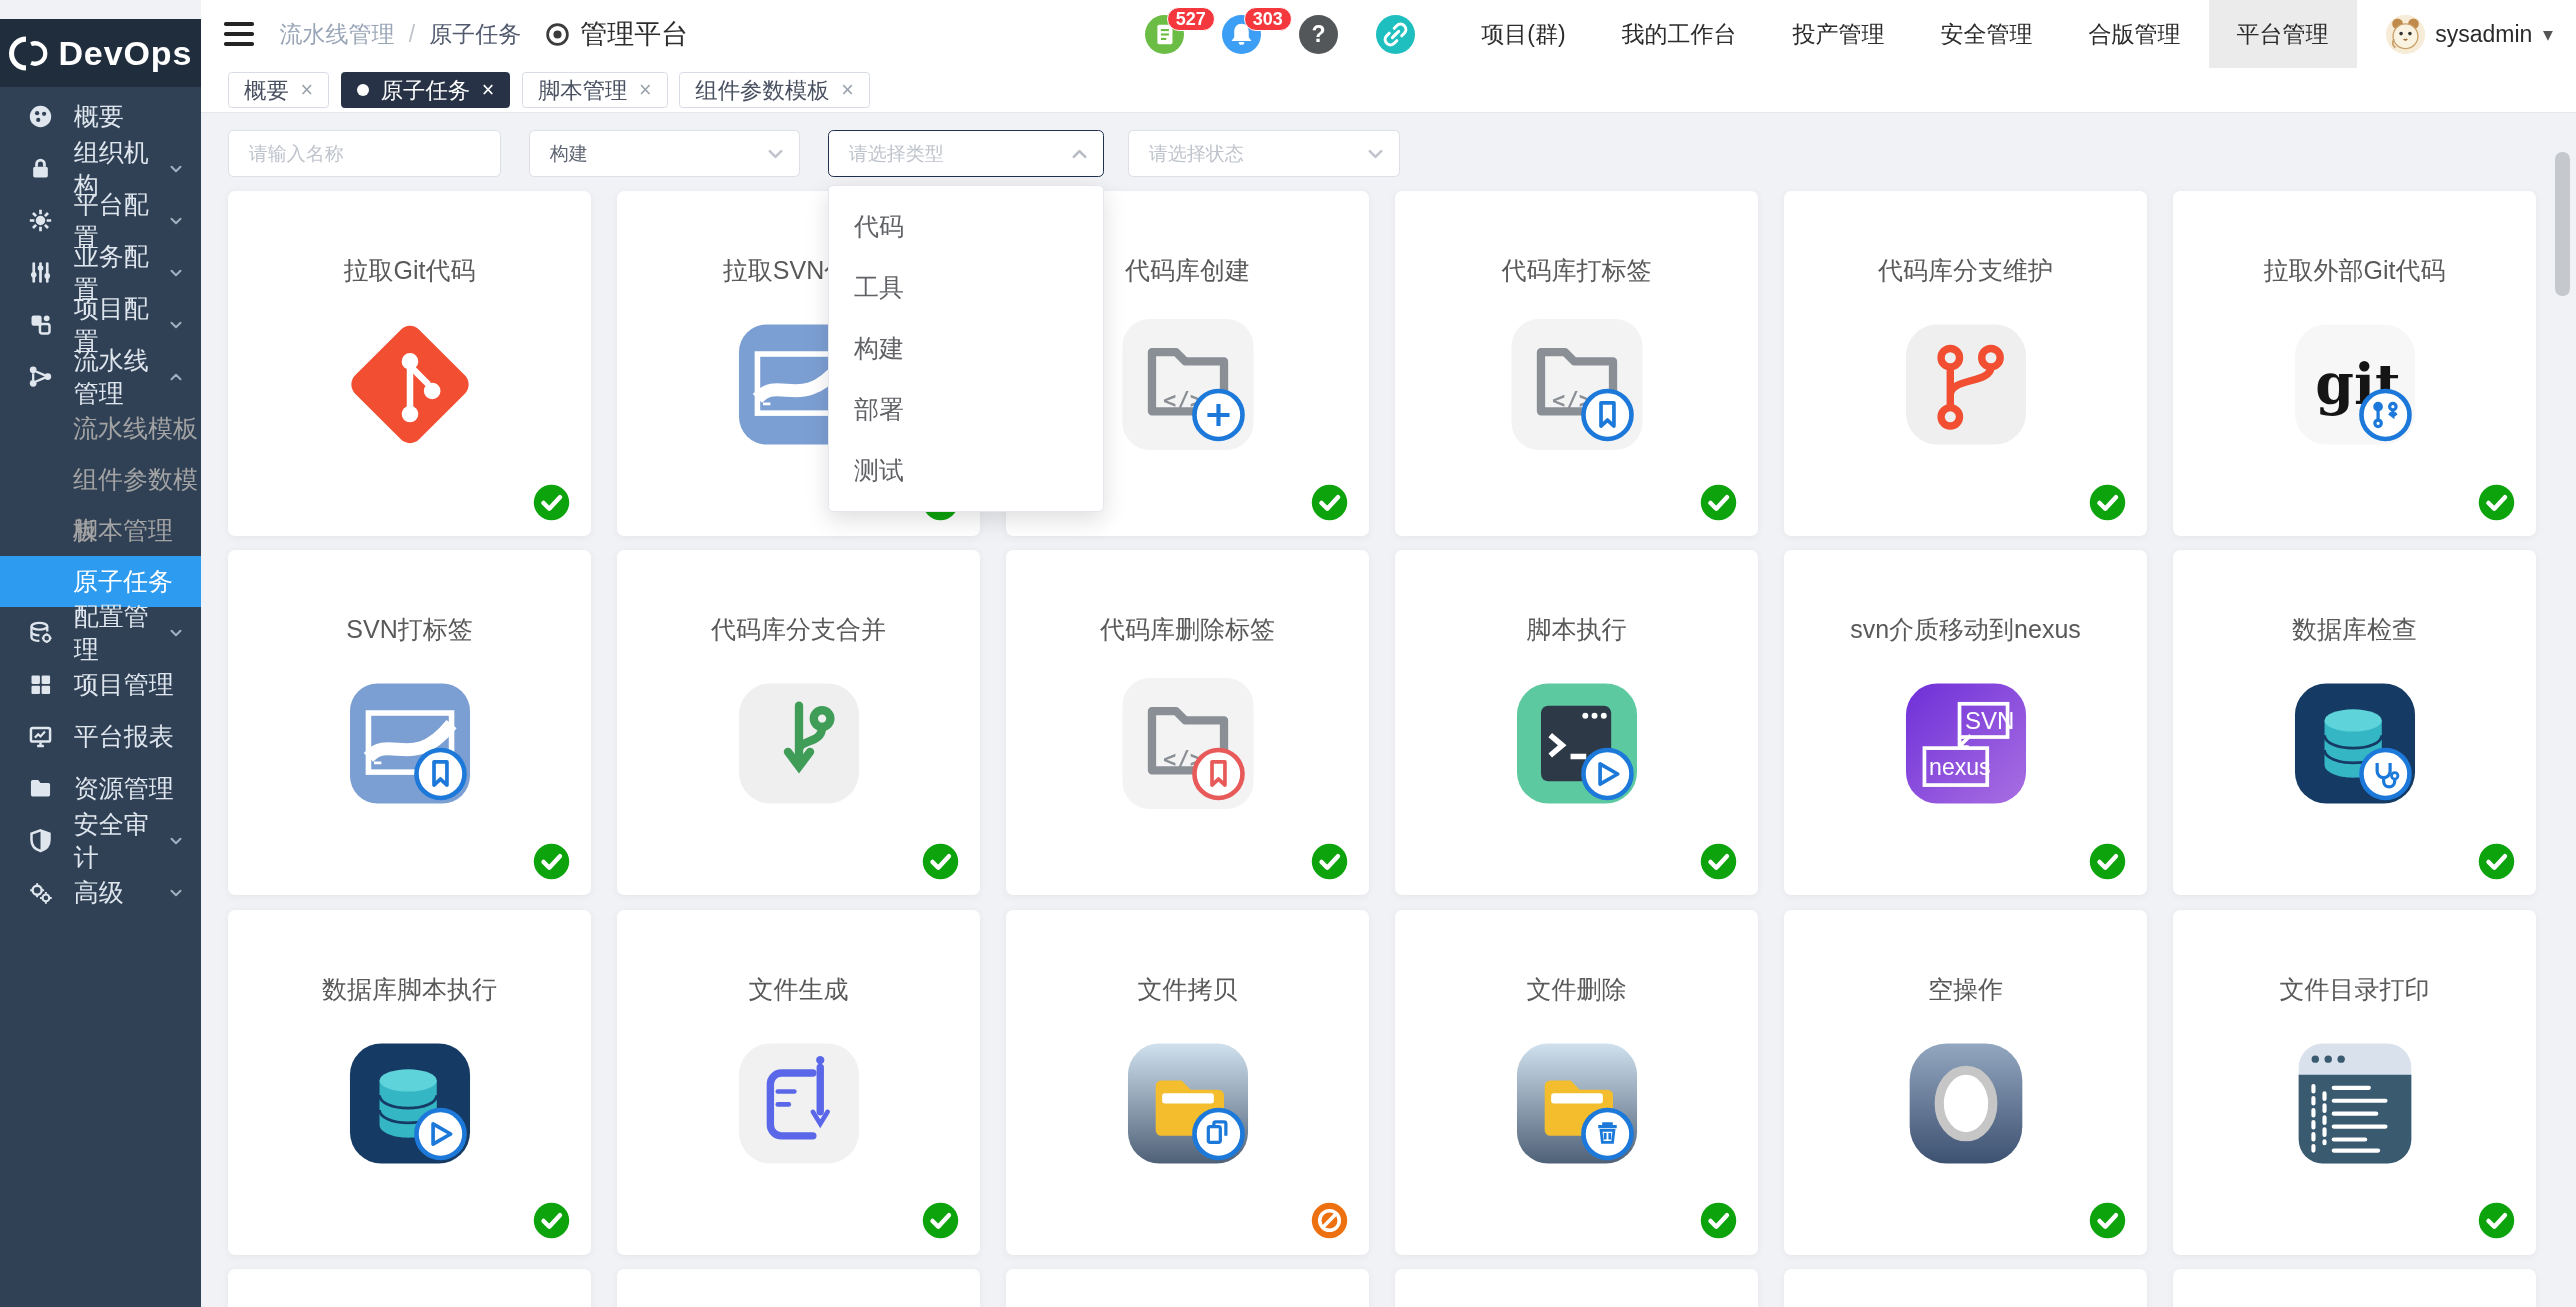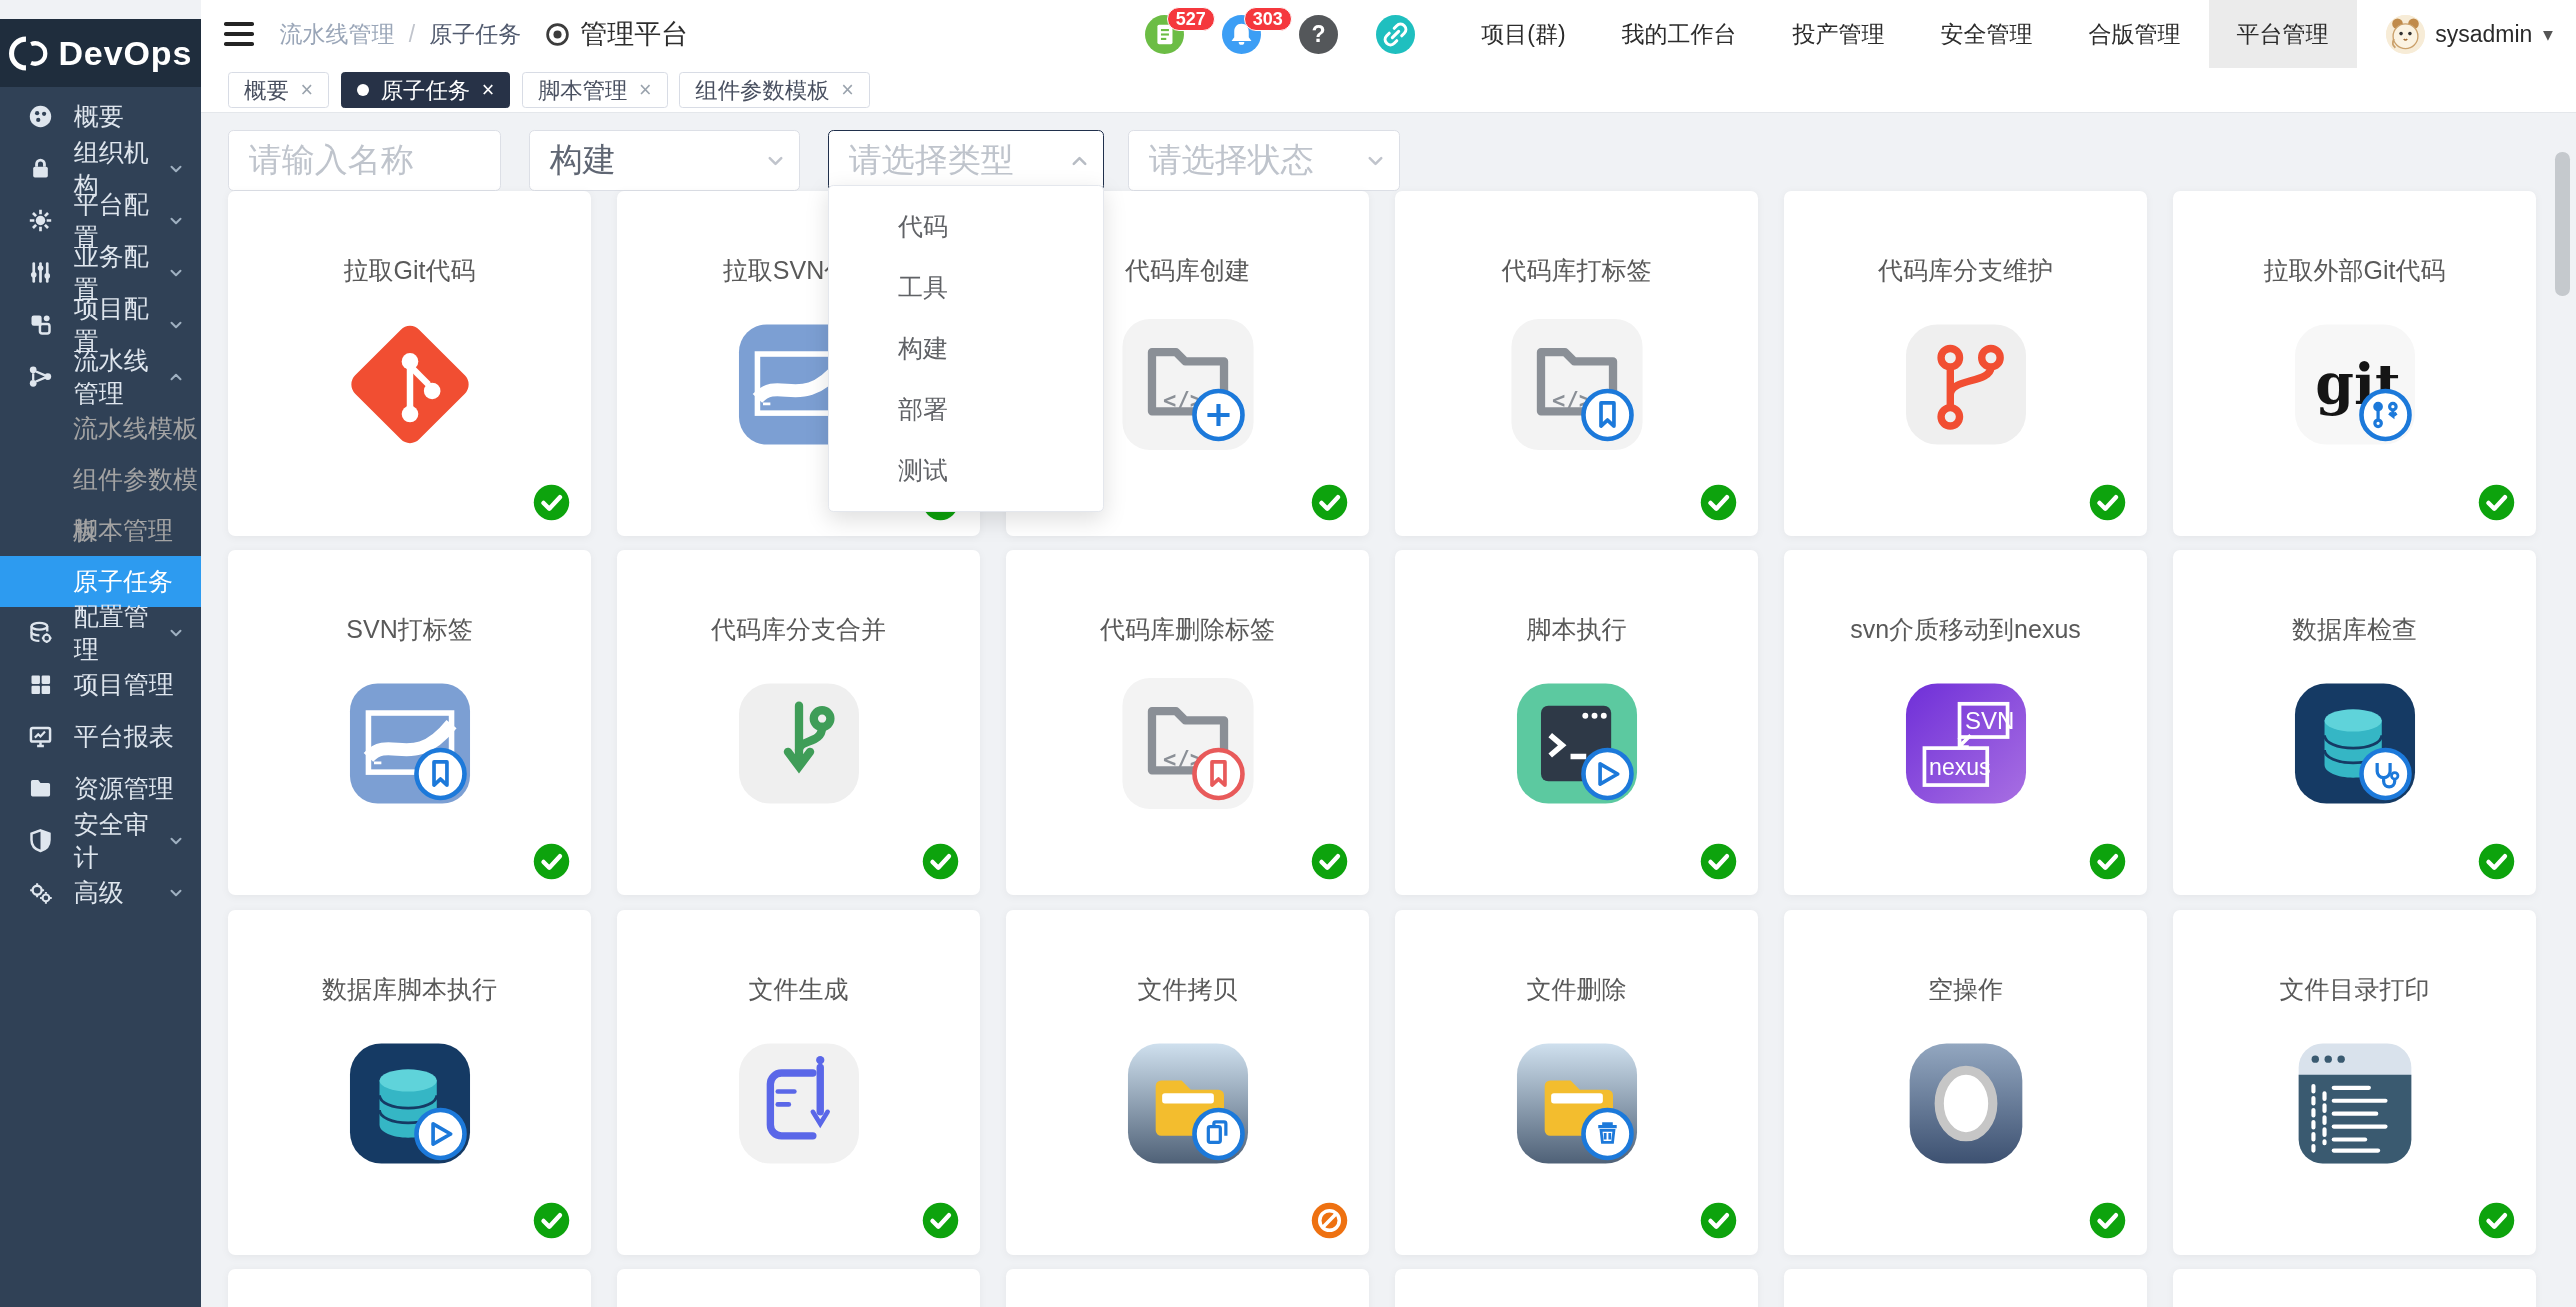--- a/index.html
+++ b/index.html
@@ -40,31 +40,31 @@
   .tabstrip{position:absolute;left:201px;top:68px;right:0;height:45px;background:#fff;border-bottom:0.9px solid #e4e7eb;display:flex;align-items:center;padding-left:27px;z-index:20;}
   .chip{display:inline-flex;align-items:center;height:36px;padding:0 15px;margin-right:11.6px;background:#fff;border:0.9px solid #d8dce5;border-radius:3.6px;font-size:22.4px;color:#495060;gap:11.6px;cursor:pointer;white-space:nowrap;}
   .chip .dot{width:12.5px;height:12.5px;border-radius:50%;background:#fff;display:none;}
   .chip.active{background:#273247;border-color:#273247;color:#fff;}
   .chip.active .dot{display:inline-block;}
   .chip .x{font-size:21.5px;color:#9aa3ad;cursor:pointer;}
   .chip.active .x{color:#fff;}
 
   
   .content{position:absolute;left:201px;top:113px;right:0;bottom:0;background:#f0f2f5;overflow:hidden;}
-  .fctrl{position:absolute;top:17px;height:61px;background:#fff;border:0.9px solid #dcdfe6;border-radius:5.4px;display:flex;align-items:center;padding:0 19.7px;font-size:33px;color:#5f6673;cursor:pointer;}
+  .fctrl{position:absolute;top:17px;height:47px;background:#fff;border:0.9px solid #dcdfe6;border-radius:5.4px;display:flex;align-items:center;padding:0 19.7px;font-size:19px;color:#5f6673;cursor:pointer;}
   .fctrl .ph{color:#bfc4cc;}
   .fctrl.focused{border:1.8px solid #20304c;}
   .fctrl .chev{position:absolute;right:12.5px;top:50%;transform:translateY(-50%);display:flex;}
   #f-name{left:27px;width:273px;}
   #f-build{left:328px;width:271px;}
   #f-type{left:627px;width:276px;}
   #f-status{left:927px;width:272px;}
 
   .dropdown{position:absolute;left:627px;top:72px;width:276px;background:#fff;border:0.9px solid #e4e7ed;border-radius:5.4px;box-shadow:0 7.2px 23px rgba(0,0,0,.13);padding:9.8px 0;z-index:60;}
-  .dd-item{height:61px;line-height:61px;padding-left:25px;font-size:25px;color:#606266;cursor:pointer;margin-left:44px;}
+  .dd-item{height:61px;line-height:61px;padding-left:25px;font-size:25px;color:#606266;cursor:pointer;}
 
   .grid{position:absolute;left:27px;top:78px;display:grid;grid-template-columns:repeat(6,363px);grid-auto-rows:345px;gap:14.3px 26px;}
   .card{position:relative;background:#fff;border-radius:7.2px;box-shadow:0 1.8px 9px rgba(0,0,0,.05);cursor:pointer;}
   .card-title{margin-top:63px;text-align:center;font-size:25px;color:#595959;}
   .card-icon{position:absolute;left:50%;top:115px;transform:translateX(-50%);width:157px;height:157px;}
   .card-icon svg{width:157px;height:157px;}
   .card-status{position:absolute;right:19.7px;bottom:14.3px;width:39px;height:39px;}
   .card-status svg{width:39px;height:39px;}
 
   .scroll-thumb{position:absolute;right:6.3px;top:39px;width:14.3px;height:144px;border-radius:7.2px;background:#c5c9cd;z-index:70;}

